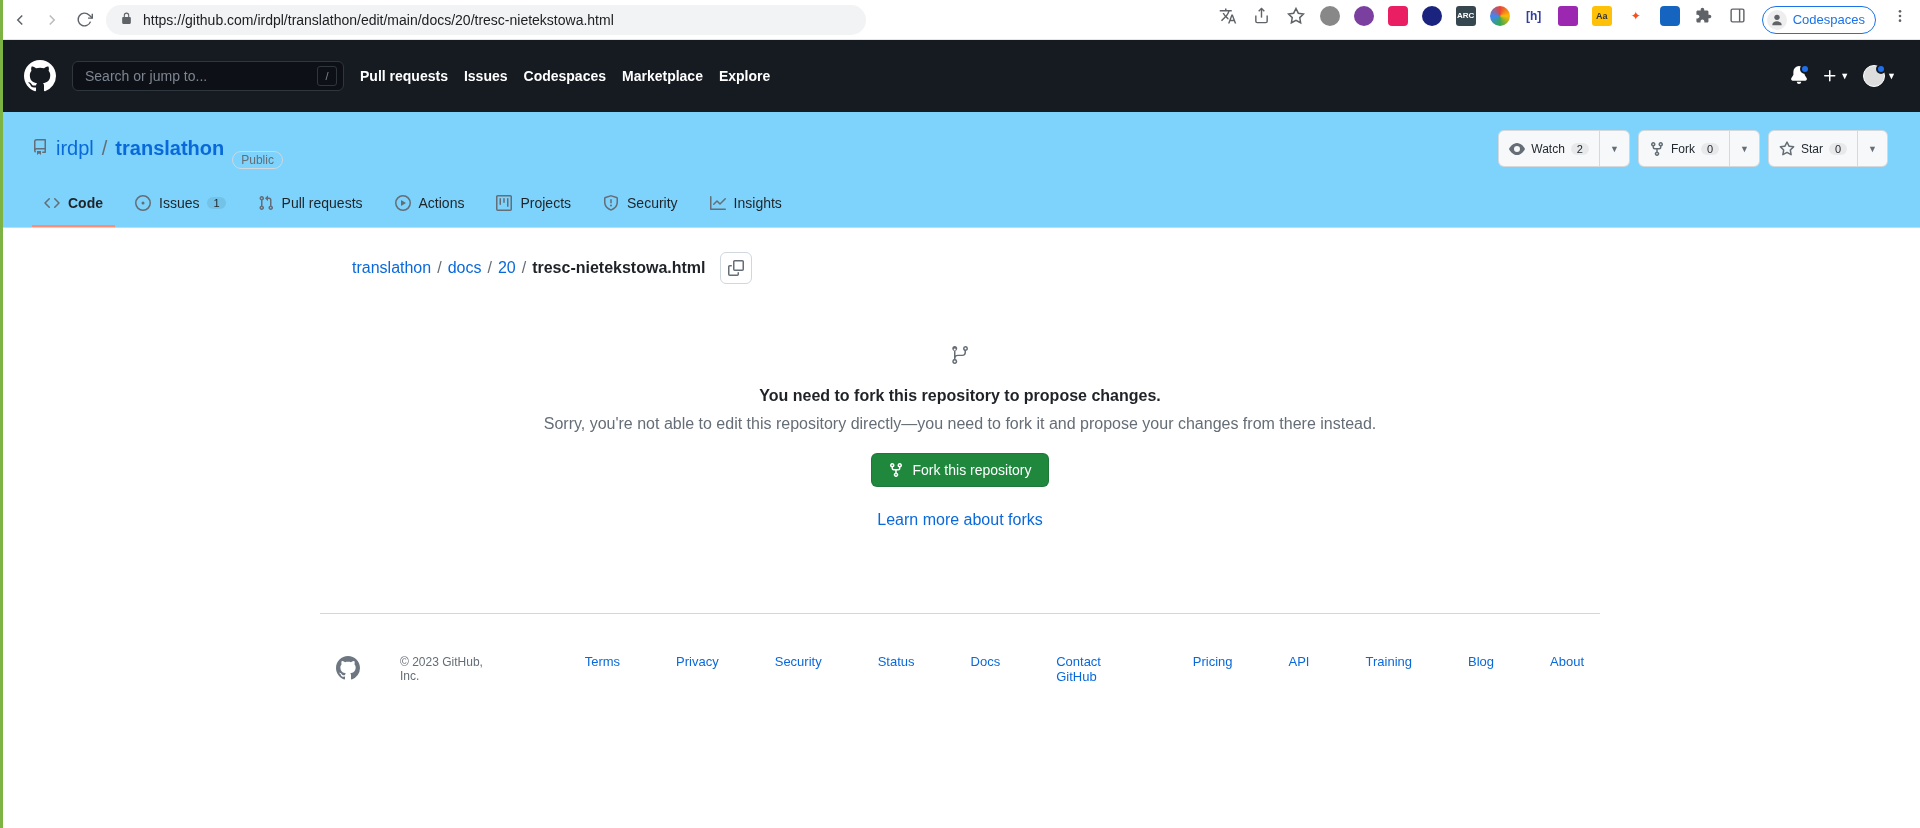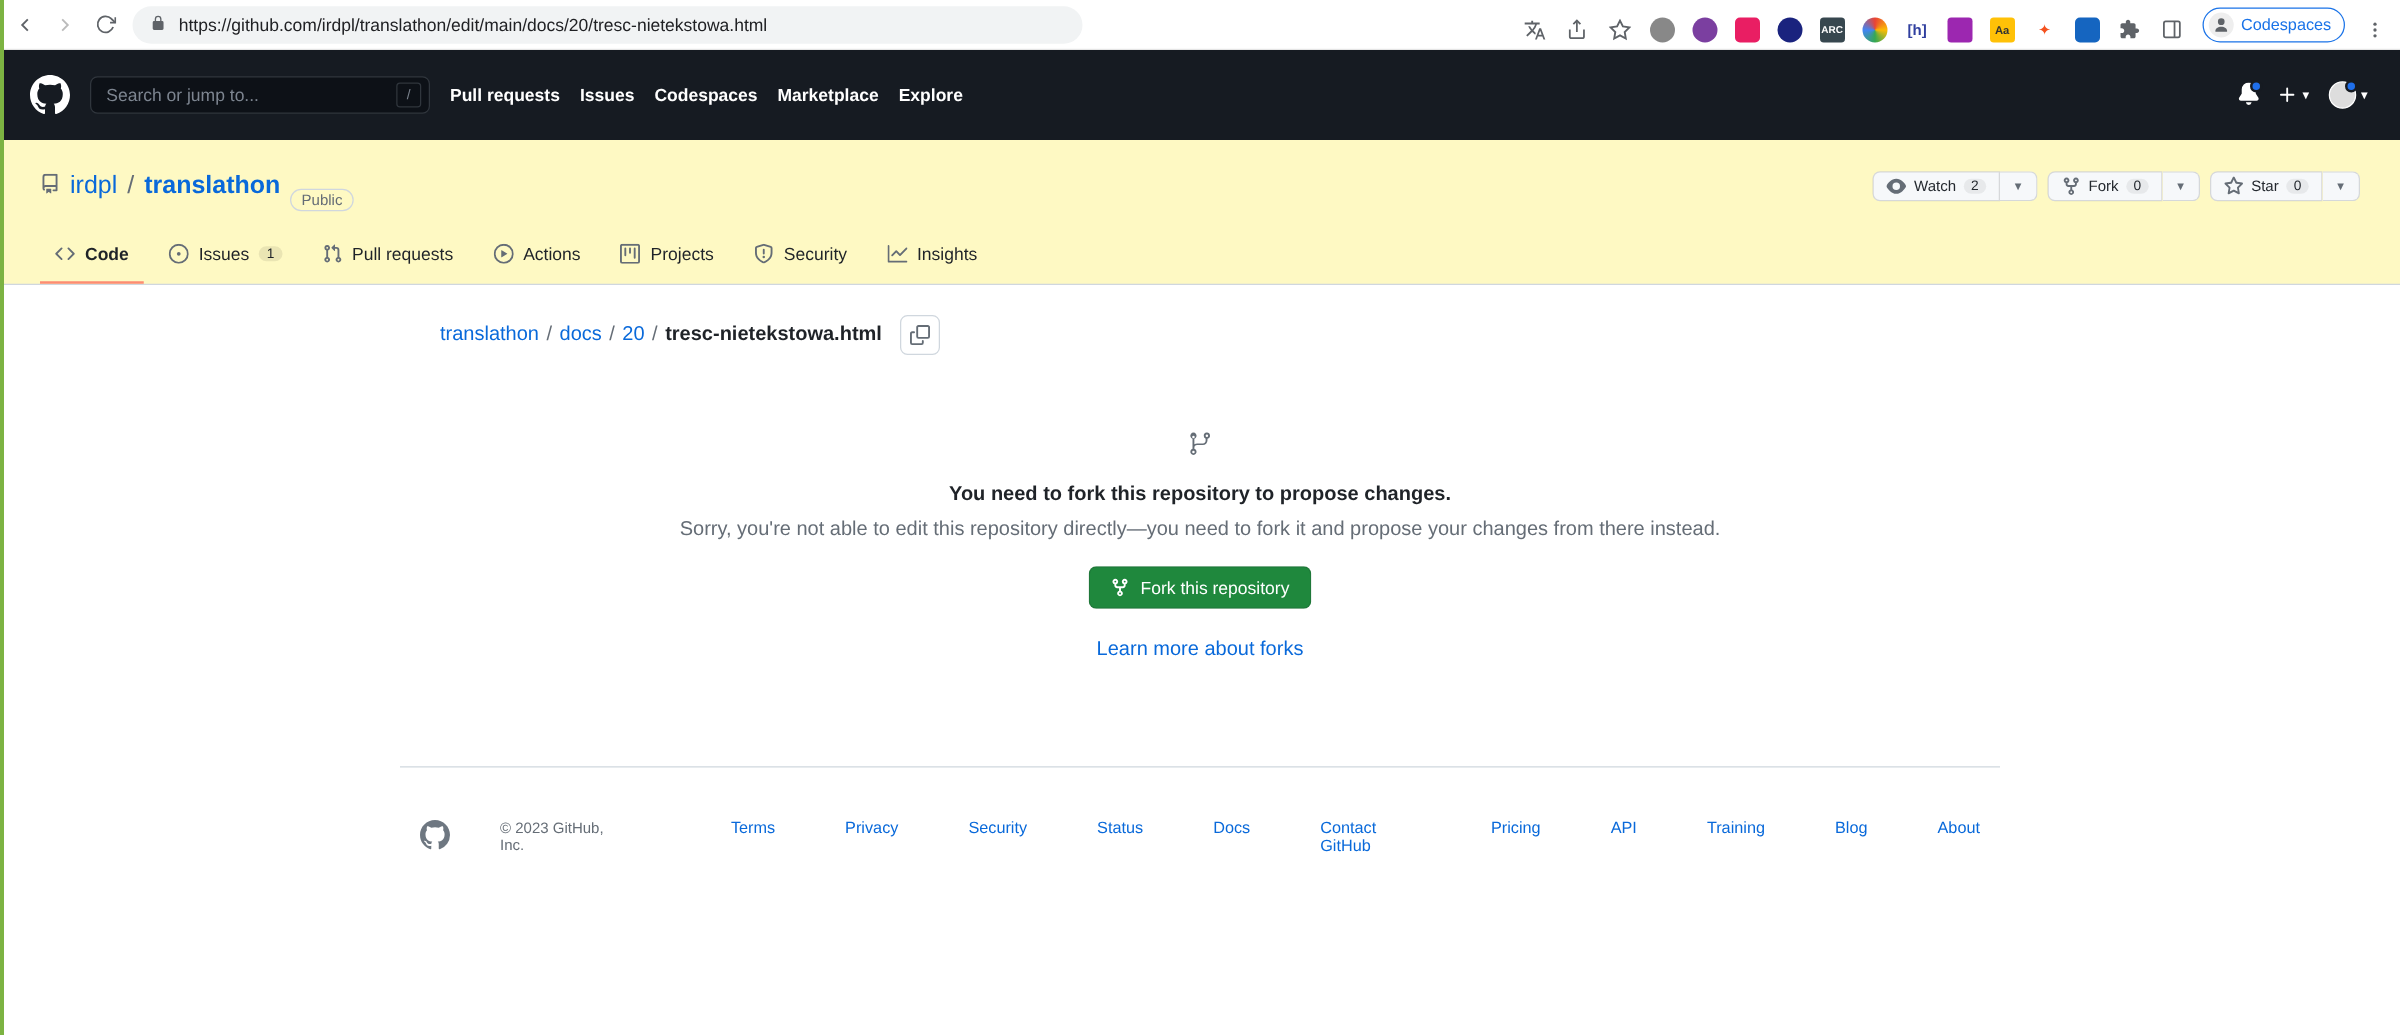--- a/index.html
+++ b/index.html
@@ -6,51 +6,51 @@
 body { font-family: -apple-system, BlinkMacSystemFont, "Segoe UI", Helvetica, Arial, sans-serif; font-size: 14px; color: #1f2328; background: #fff; }
 a { text-decoration: none; }
 
 
 .browser-chrome { height: 40px; background: #fff; display: flex; align-items: center; padding: 0 10px; gap: 12px; border-bottom: 1px solid #e5e5e5; }
 .nav-arrow { width: 20px; height: 20px; display: flex; align-items: center; justify-content: center; color: #5f6368; cursor: pointer; }
 .nav-arrow.disabled { color: #bbb; }
 .url-bar { flex: 0 0 auto; width: 760px; height: 30px; background: #f1f3f4; border-radius: 15px; display: flex; align-items: center; padding: 0 14px; gap: 10px; color: #202124; font-size: 14px; }
 .url-bar .lock { color: #5f6368; font-size: 12px; }
 .url-bar .url-text { color: #202124; }
-.chrome-right { margin-left: auto; display: flex; align-items: flex-end; gap: 14px; }
+.chrome-right { margin-left: auto; display: flex; align-items: flex-start; gap: 14px; }
 .chrome-icon { width: 20px; height: 20px; border-radius: 3px; display: flex; align-items: center; justify-content: center; font-size: 12px; color: #5f6368; }
 .chrome-badge { width: 20px; height: 20px; border-radius: 50%; }
 .profile-pill { height: 28px; border: 1.5px solid #1a73e8; border-radius: 14px; display: flex; align-items: center; padding: 0 10px 0 4px; gap: 6px; color: #1a73e8; font-size: 13px; }
 .profile-pill .avatar-sm { width: 20px; height: 20px; border-radius: 50%; background: #eee; display:flex; align-items:center; justify-content:center;}
 
 
 .gh-header { height: 72px; background: #161b22; display: flex; align-items: center; padding: 0 24px; gap: 16px; }
 .gh-logo { width: 32px; height: 32px; color: #fff; }
 .gh-search { width: 272px; height: 30px; background: #0d1117; border: 1px solid #30363d; border-radius: 6px; display: flex; align-items: center; padding: 0 12px; color: #7d8590; font-size: 14px; position: relative; }
 .gh-search .slash { position: absolute; right: 6px; width: 20px; height: 20px; border: 1px solid #30363d; border-radius: 3px; display: flex; align-items: center; justify-content: center; font-size: 11px; color: #7d8590; }
 .gh-nav { display: flex; gap: 16px; }
 .gh-nav a { color: #fff; font-weight: 600; font-size: 14px; }
 .gh-header-right { margin-left: auto; display: flex; align-items: center; gap: 14px; color: #fff; }
 .gh-header-right .bell { position: relative; }
 .gh-header-right .bell .dot, .gh-header-right .avatar .dot { position: absolute; top: -2px; right: -2px; width: 10px; height: 10px; background: #1f6feb; border: 2px solid #161b22; border-radius: 50%; }
 .gh-header-right .avatar { width: 22px; height: 22px; border-radius: 50%; background: #ddd; position: relative; border: 1px solid #fff; }
 .plus-drop { display: flex; align-items: center; gap: 2px; }
 .carets { font-size: 9px; }
 
 
-.repo-head { padding: 16px 32px 0 32px; background: #fef9c3; border-bottom: 1px solid #d0d7de; }
+.repo-head { padding: 16px 32px 0 32px; background: #7dd3fc; border-bottom: 1px solid #d0d7de; }
 .repo-title-row { display: flex; align-items: center; gap: 8px; margin-bottom: 18px; }
 .repo-title-row .repo-icon { color: #656d76; }
 .repo-title-row a { color: #0969da; font-size: 20px; }
 .repo-title-row .sep { color: #656d76; font-size: 20px; }
 .repo-title-row .repo-name { font-weight: 600; }
 .visibility-badge { border: 1px solid #d0d7de; border-radius: 2em; padding: 1px 8px; font-size: 12px; color: #656d76; font-weight: 500; margin-top: 23px; }
 .repo-actions { margin-left: auto; display: flex; gap: 8px; }
 .btn-group { display: flex; }
-.btn { height: 24px; background: #f6f8fa; border: 1px solid rgba(31,35,40,0.15); display: flex; align-items: center; padding: 0 10px; gap: 6px; font-size: 12px; color: #24292f; cursor: pointer; }
+.btn { height: 37px; background: #f6f8fa; border: 1px solid rgba(31,35,40,0.15); display: flex; align-items: center; padding: 0 10px; gap: 6px; font-size: 12px; color: #24292f; cursor: pointer; }
 .btn:first-child { border-top-left-radius: 6px; border-bottom-left-radius: 6px; }
 .btn:last-child { border-top-right-radius: 6px; border-bottom-right-radius: 6px; }
 .btn + .btn { border-left: none; }
 .btn .count { background: rgba(0,0,0,0.06); border-radius: 2em; padding: 0 6px; font-size: 11px; }
 .btn svg { color: #656d76; }
 
 
 .repo-tabs { display: flex; gap: 8px; }
 .repo-tab { display: flex; align-items: center; gap: 8px; padding: 8px 12px 14px 12px; color: #1f2328; font-size: 14px; border-bottom: 2px solid transparent; cursor: pointer; }
 .repo-tab.active { border-bottom-color: #fd8c73; font-weight: 600; }

